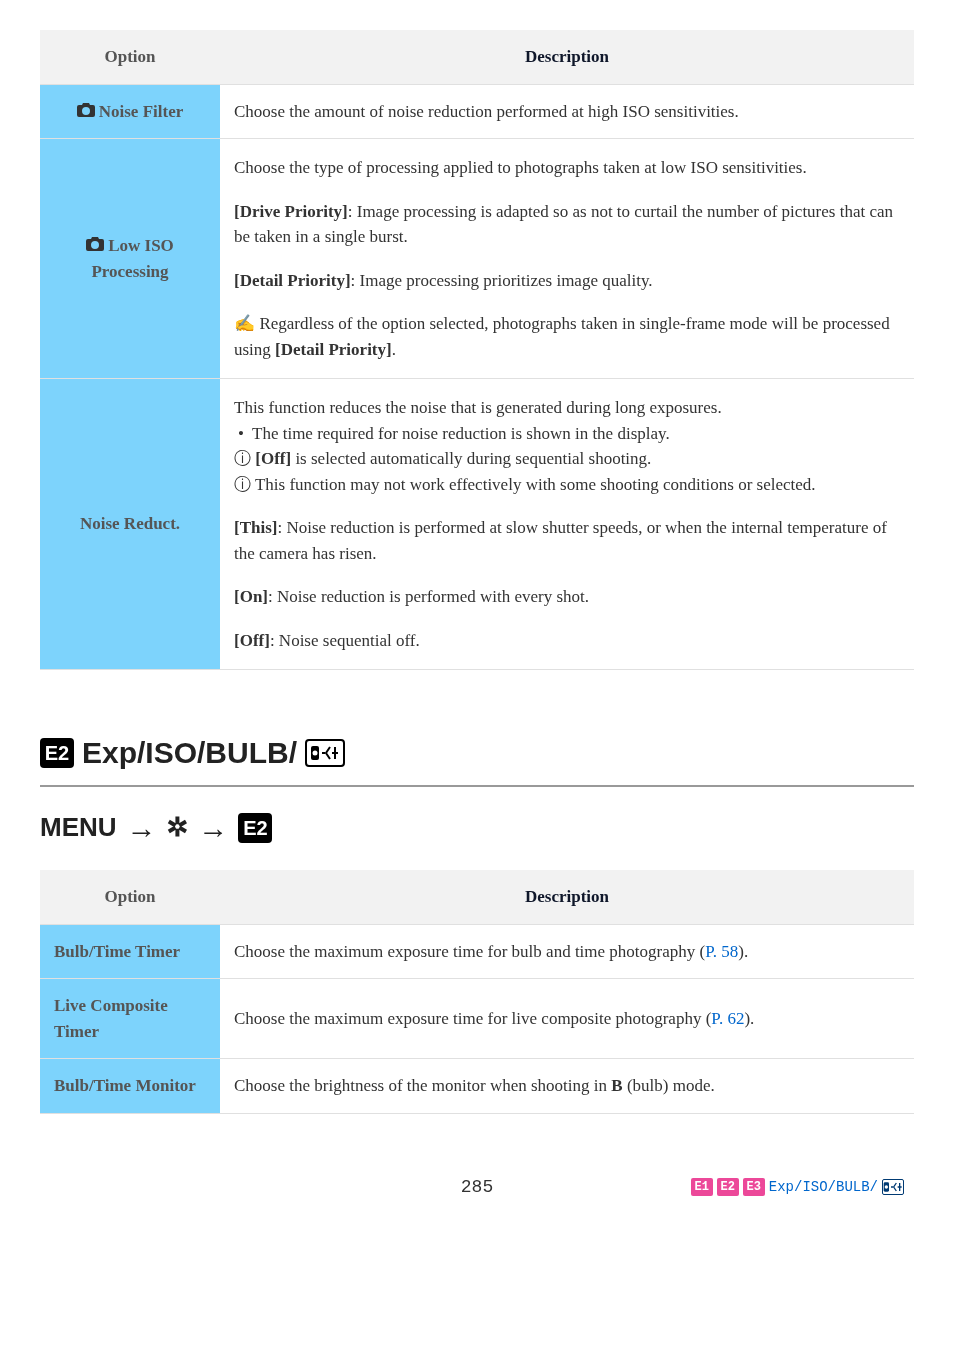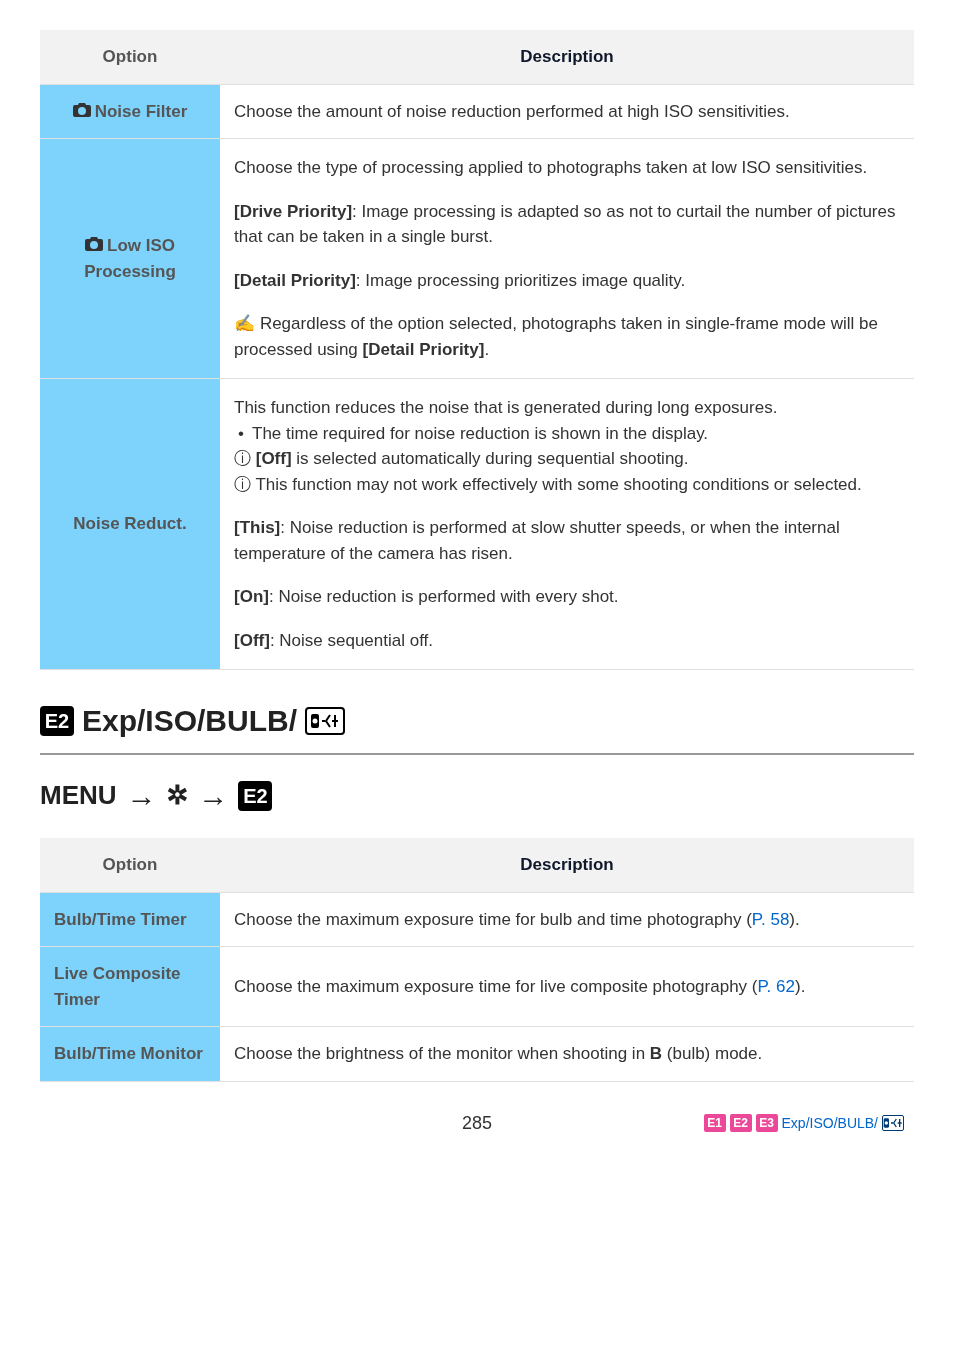--- a/index.html
+++ b/index.html
@@ -9,21 +9,22 @@
     background: #fff;
     width: 954px;
     margin: 0 auto;
     padding: 30px 40px 30px 40px;
     font-size: 17px;
     line-height: 1.5;
   }
   table {
     width: 100%;
     border-collapse: collapse;
-    margin-bottom: 28px;
+    margin-bottom: 60px;
+    font-family: Liberation Serif, serif;
   }
   th, td {
     border-bottom: 1px solid #e0e0e0;
     padding: 14px 14px;
     vertical-align: middle;
     text-align: left;
   }
   th {
     background: #f2f2f2;
     font-weight: 600;
@@ -91,20 +92,21 @@
   }
   .arrow-r::before { content: "→"; font-size: 30px; font-weight: 700; }
 
   .link { color: #0066cc; text-decoration: none; }
 
   .footer {
     display: flex;
     justify-content: flex-start;
     align-items: center;
     padding: 0 10px;
+    font-family: Liberation Mono, monospace;
   }
   .page-num { font-size: 18px; text-align: center; flex: 1; }
   .footer-right { display: flex; align-items: center; gap: 4px; font-size: 14px; color: #0066cc; }
   .badge-small {
     display: inline-flex; width: 22px; height: 18px;
     background: #ec4899; color: #fff; font-size: 12px; font-weight: 700;
     align-items: center; justify-content: center; border-radius: 2px;
   }
   .badge-small-adj {
     display: inline-flex; width: 22px; height: 16px;

